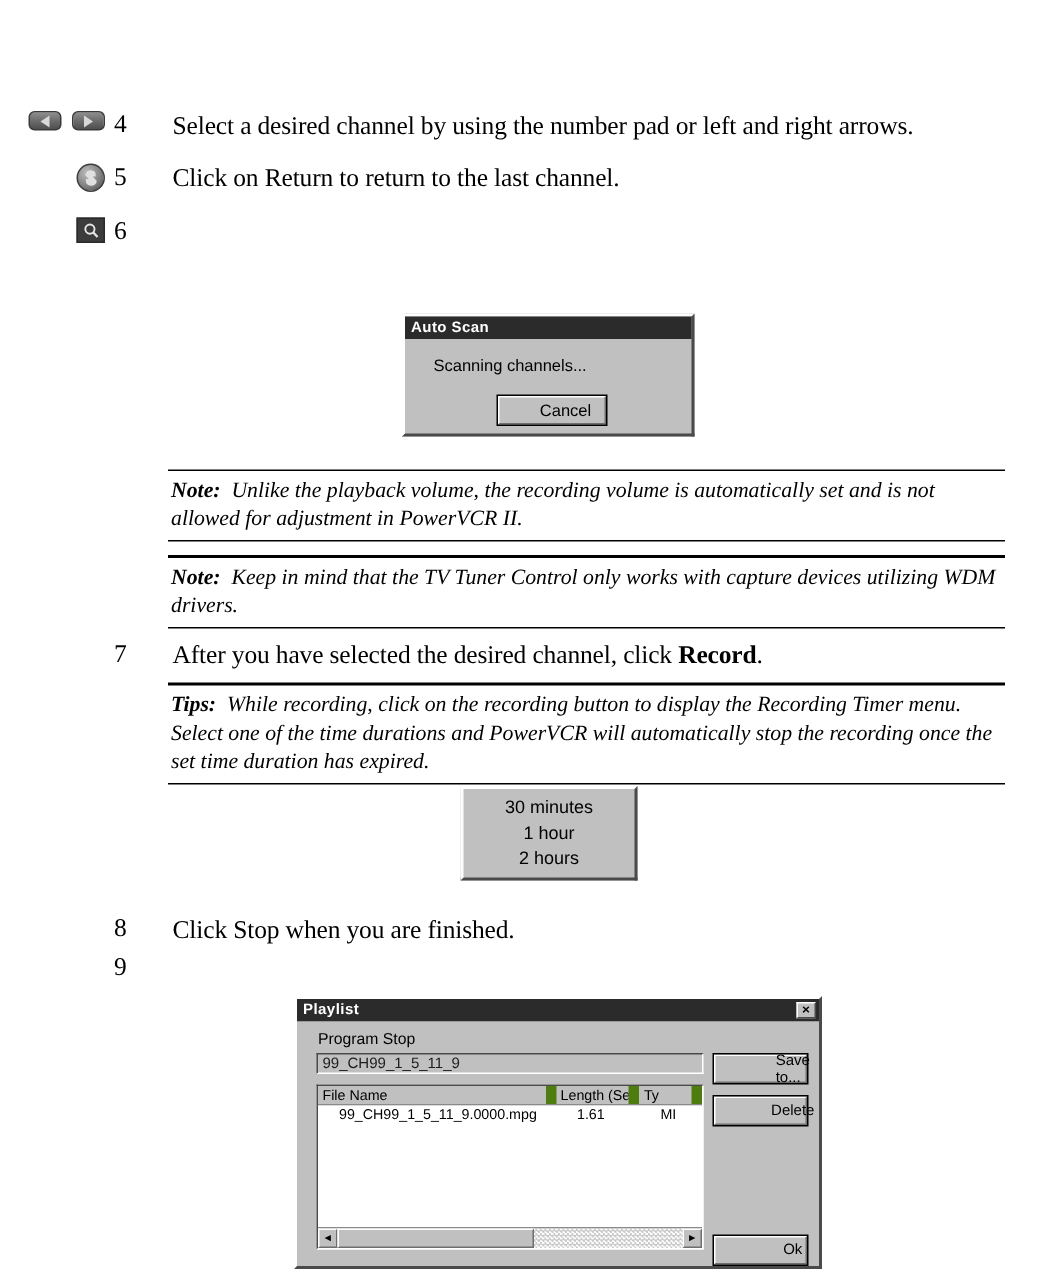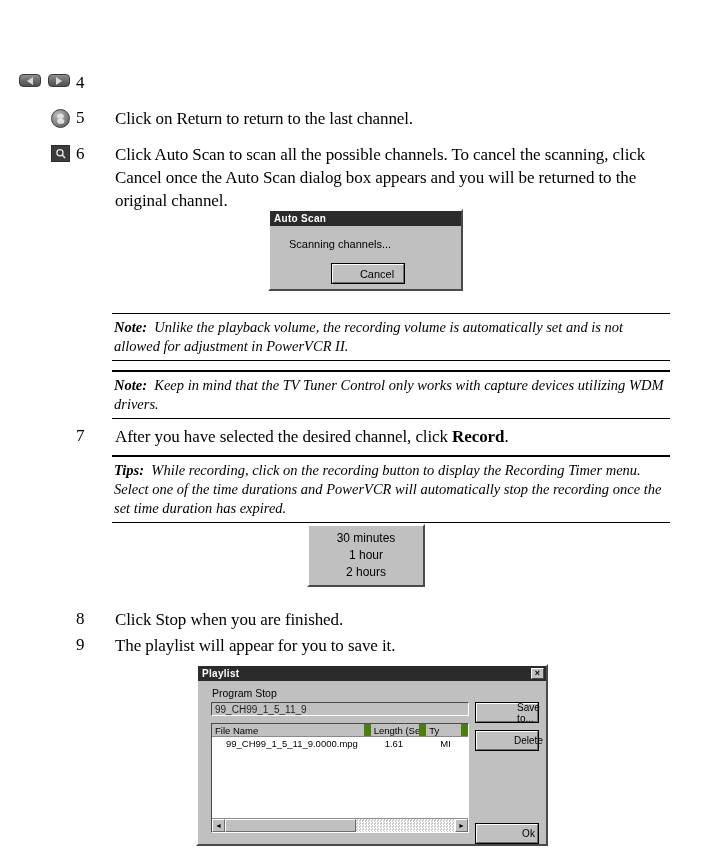--- a/index.html
+++ b/index.html
@@ -347,20 +347,21 @@
 <div class="step-row" style="left:0px; top:72px; width:700px;">
   <div class="step-icon-cell">
     <span class="icon-arrow-btn">
         <span class="tri-left"></span>
       </span>
     <span class="icon-arrow-btn" style="margin-right:0;">
         <span class="tri-right"></span>
       </span>
   </div>
   <div class="step-num">4</div>
+  <div class="step-text">Select a desired channel by using the number pad or left and right arrows.</div>
 </div>
 
 <div class="step-row" style="left:0px; top:107px; width:700px;">
   <div class="step-icon-cell">
     <span class="icon-return">
       <svg width="13" height="13" viewBox="0 0 16 16">
         <path d="M4 5 A4 3.2 0 0 1 12 5 L12 7 L9.6 7 L12.8 10.4 L12.8 11 A4 3.2 0 0 1 4 11 L4 9 L6.4 9 L3.2 5.6 Z" fill="#e0e0e0"></path>
       </svg>
     </span>
   </div>
@@ -371,21 +372,20 @@
 <div class="step-row" style="left:0px; top:143px; width:680px;">
   <div class="step-icon-cell">
     <span class="icon-search">
       <svg width="12" height="12" viewBox="0 0 16 16">
         <circle cx="6.6" cy="6.3" r="4.1" fill="none" stroke="#e6e6e6" stroke-width="1.7"></circle>
         <line x1="9.6" y1="9.3" x2="13.4" y2="13.4" stroke="#e6e6e6" stroke-width="2"></line>
       </svg>
     </span>
   </div>
   <div class="step-num">6</div>
-  <div class="step-text" style="max-width:548px;">Click Auto Scan to scan all the possible channels. To cancel the scanning, click Cancel once the Auto Scan dialog box appears and you will be returned to the original channel.</div>
 </div>
 
 <div class="win-dialog" style="left:268px; top:209px; width:195px; height:82px;">
   <div class="win-titlebar">
     <span>Auto Scan</span>
   </div>
   <div class="scan-body">
     <div class="scan-msg">Scanning channels...</div>
     <div class="win-button scan-cancel">Cancel</div>
   </div>
@@ -428,21 +428,20 @@
 
 <div class="step-row" style="left:0px; top:608px; width:680px;">
   <div class="step-icon-cell"></div>
   <div class="step-num">8</div>
   <div class="step-text">Click Stop when you are finished.</div>
 </div>
 
 <div class="step-row" style="left:0px; top:634px; width:680px;">
   <div class="step-icon-cell"></div>
   <div class="step-num">9</div>
-  <div class="step-text">The playlist will appear for you to save it.</div>
 </div>
 
 <div class="win-dialog" style="left:196px; top:664px; width:352px; height:182px;">
   <div class="win-titlebar">
     <span>Playlist</span>
     <span class="win-close">×</span>
   </div>
   <div class="playlist-body">
 
     <div class="pl-label" style="left:14px; top:6px;">Program Stop</div>

